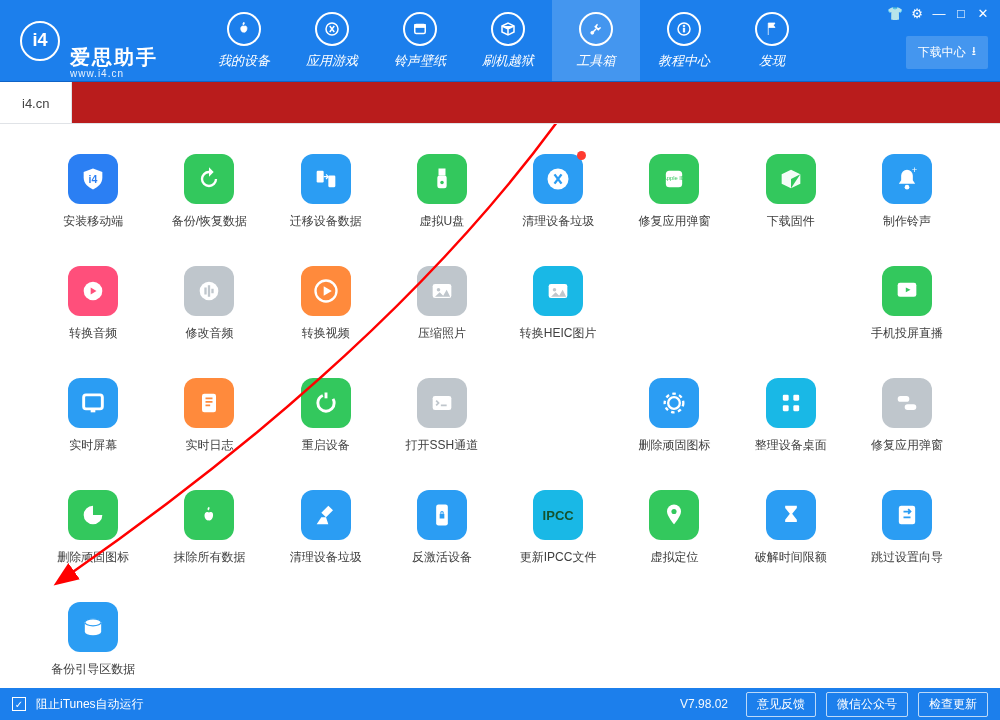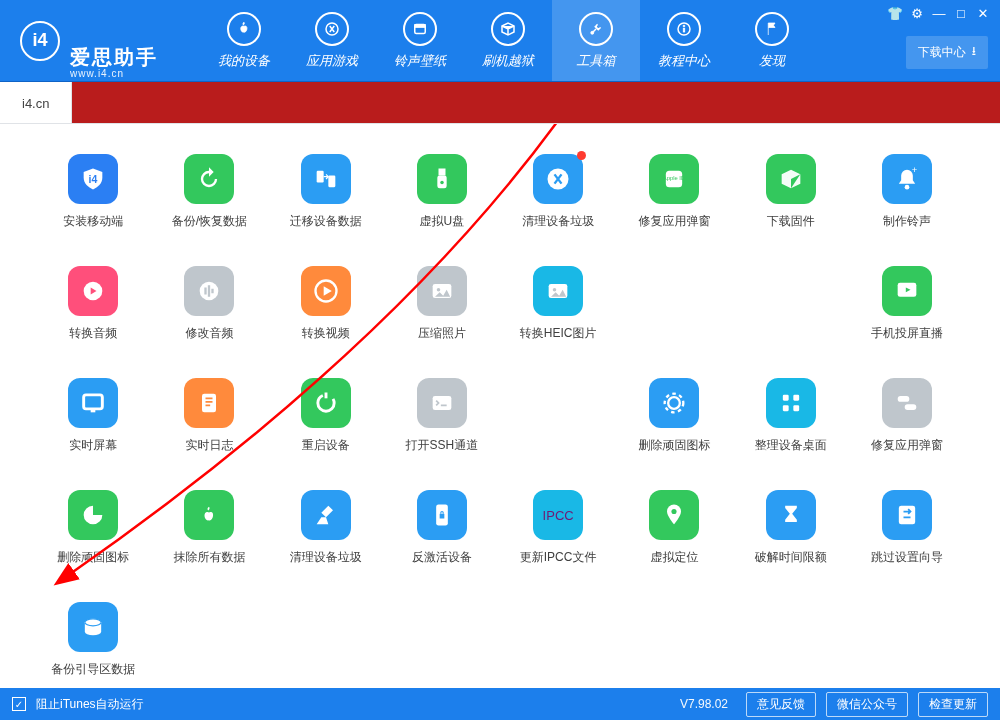--- a/index.html
+++ b/index.html
@@ -394,21 +394,21 @@
               <rect x="7" y="3" width="10" height="18" rx="2" fill="#fff"></rect>
               <rect x="10" y="11" width="4" height="4" fill="#2b9df3"></rect>
               <path d="M11 11v-1a1 1 0 012 0v1" stroke="#2b9df3" fill="none"></path>
             </svg>
 
     </div>
     <div class="tool-label">反激活设备</div>
         </div>
         <div class="tool">
     <div class="tool-icon" style="background:#19b8e6">
-      <span style="color:#701a75;font-weight:normal;font-size:13px;">IPCC</span>
+      <span style="color:#14532d;font-weight:bold;font-size:13px;">IPCC</span>
 
     </div>
     <div class="tool-label">更新IPCC文件</div>
         </div>
         <div class="tool">
     <div class="tool-icon" style="background:#33c85d">
       <svg viewBox="0 0 24 24">
               <path d="M12 3a6 6 0 016 6c0 4-6 11-6 11S6 13 6 9a6 6 0 016-6z" fill="#fff"></path>
               <circle cx="12" cy="9" r="2.2" fill="#33c85d"></circle>
             </svg>

